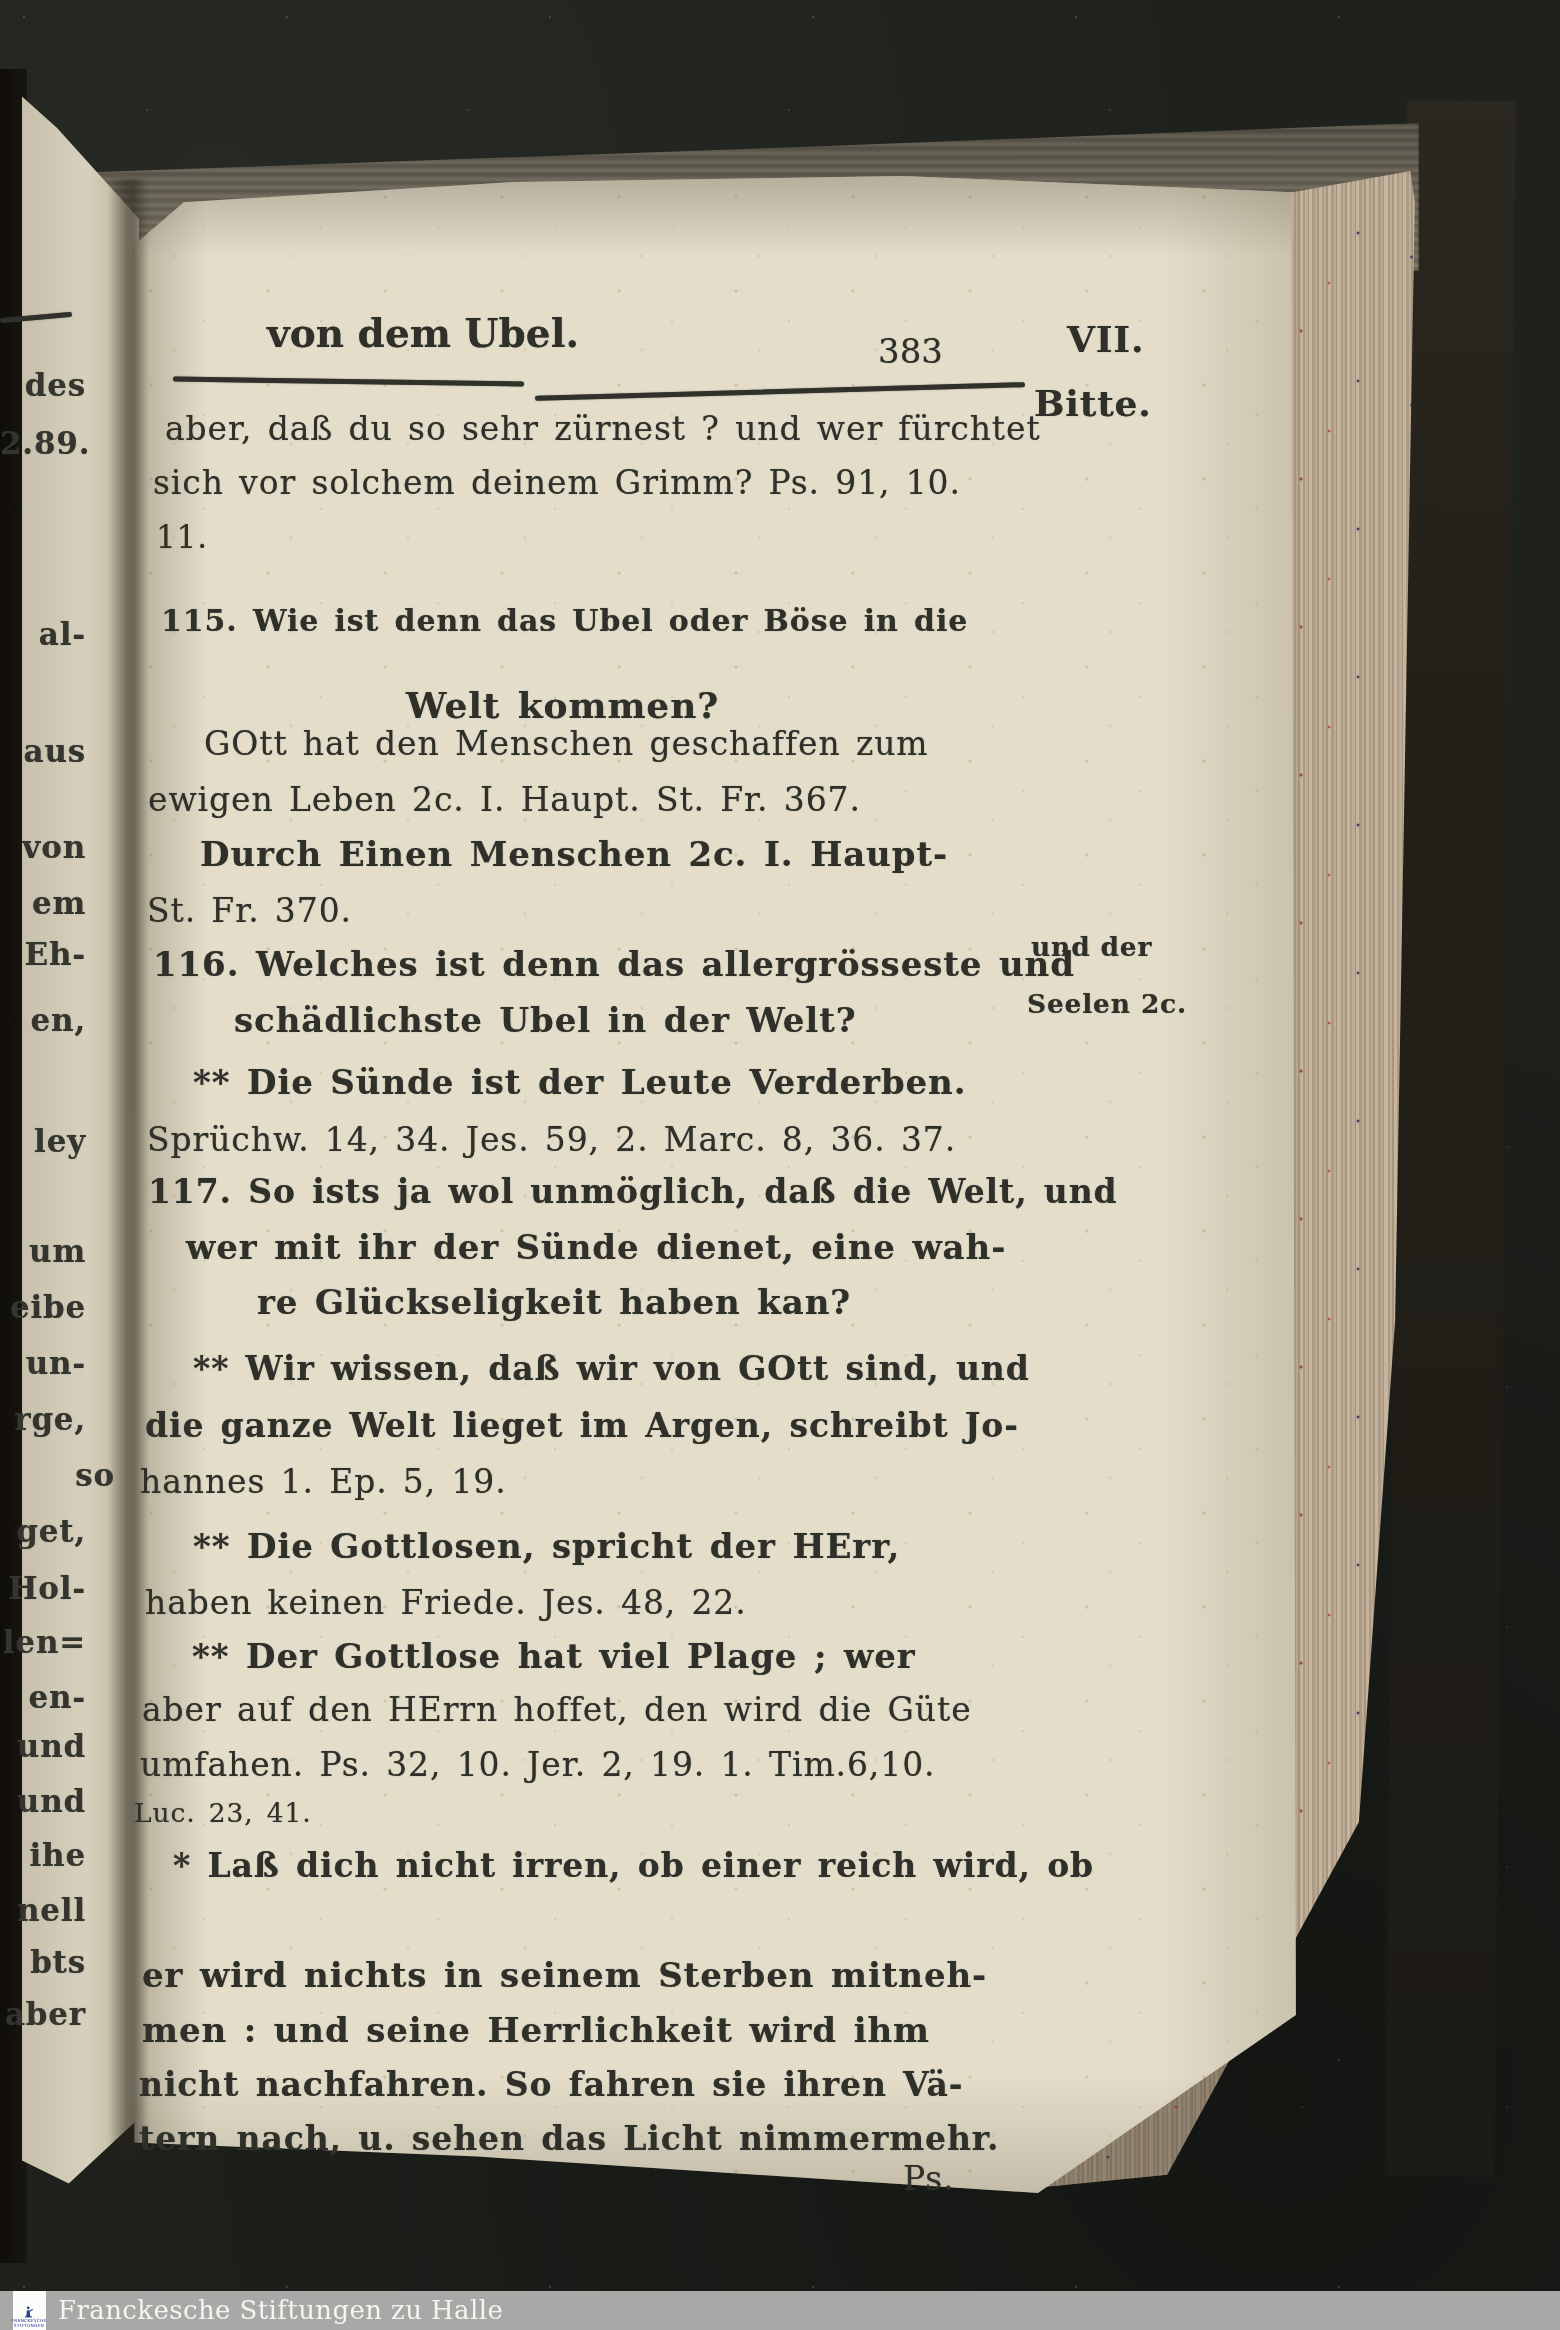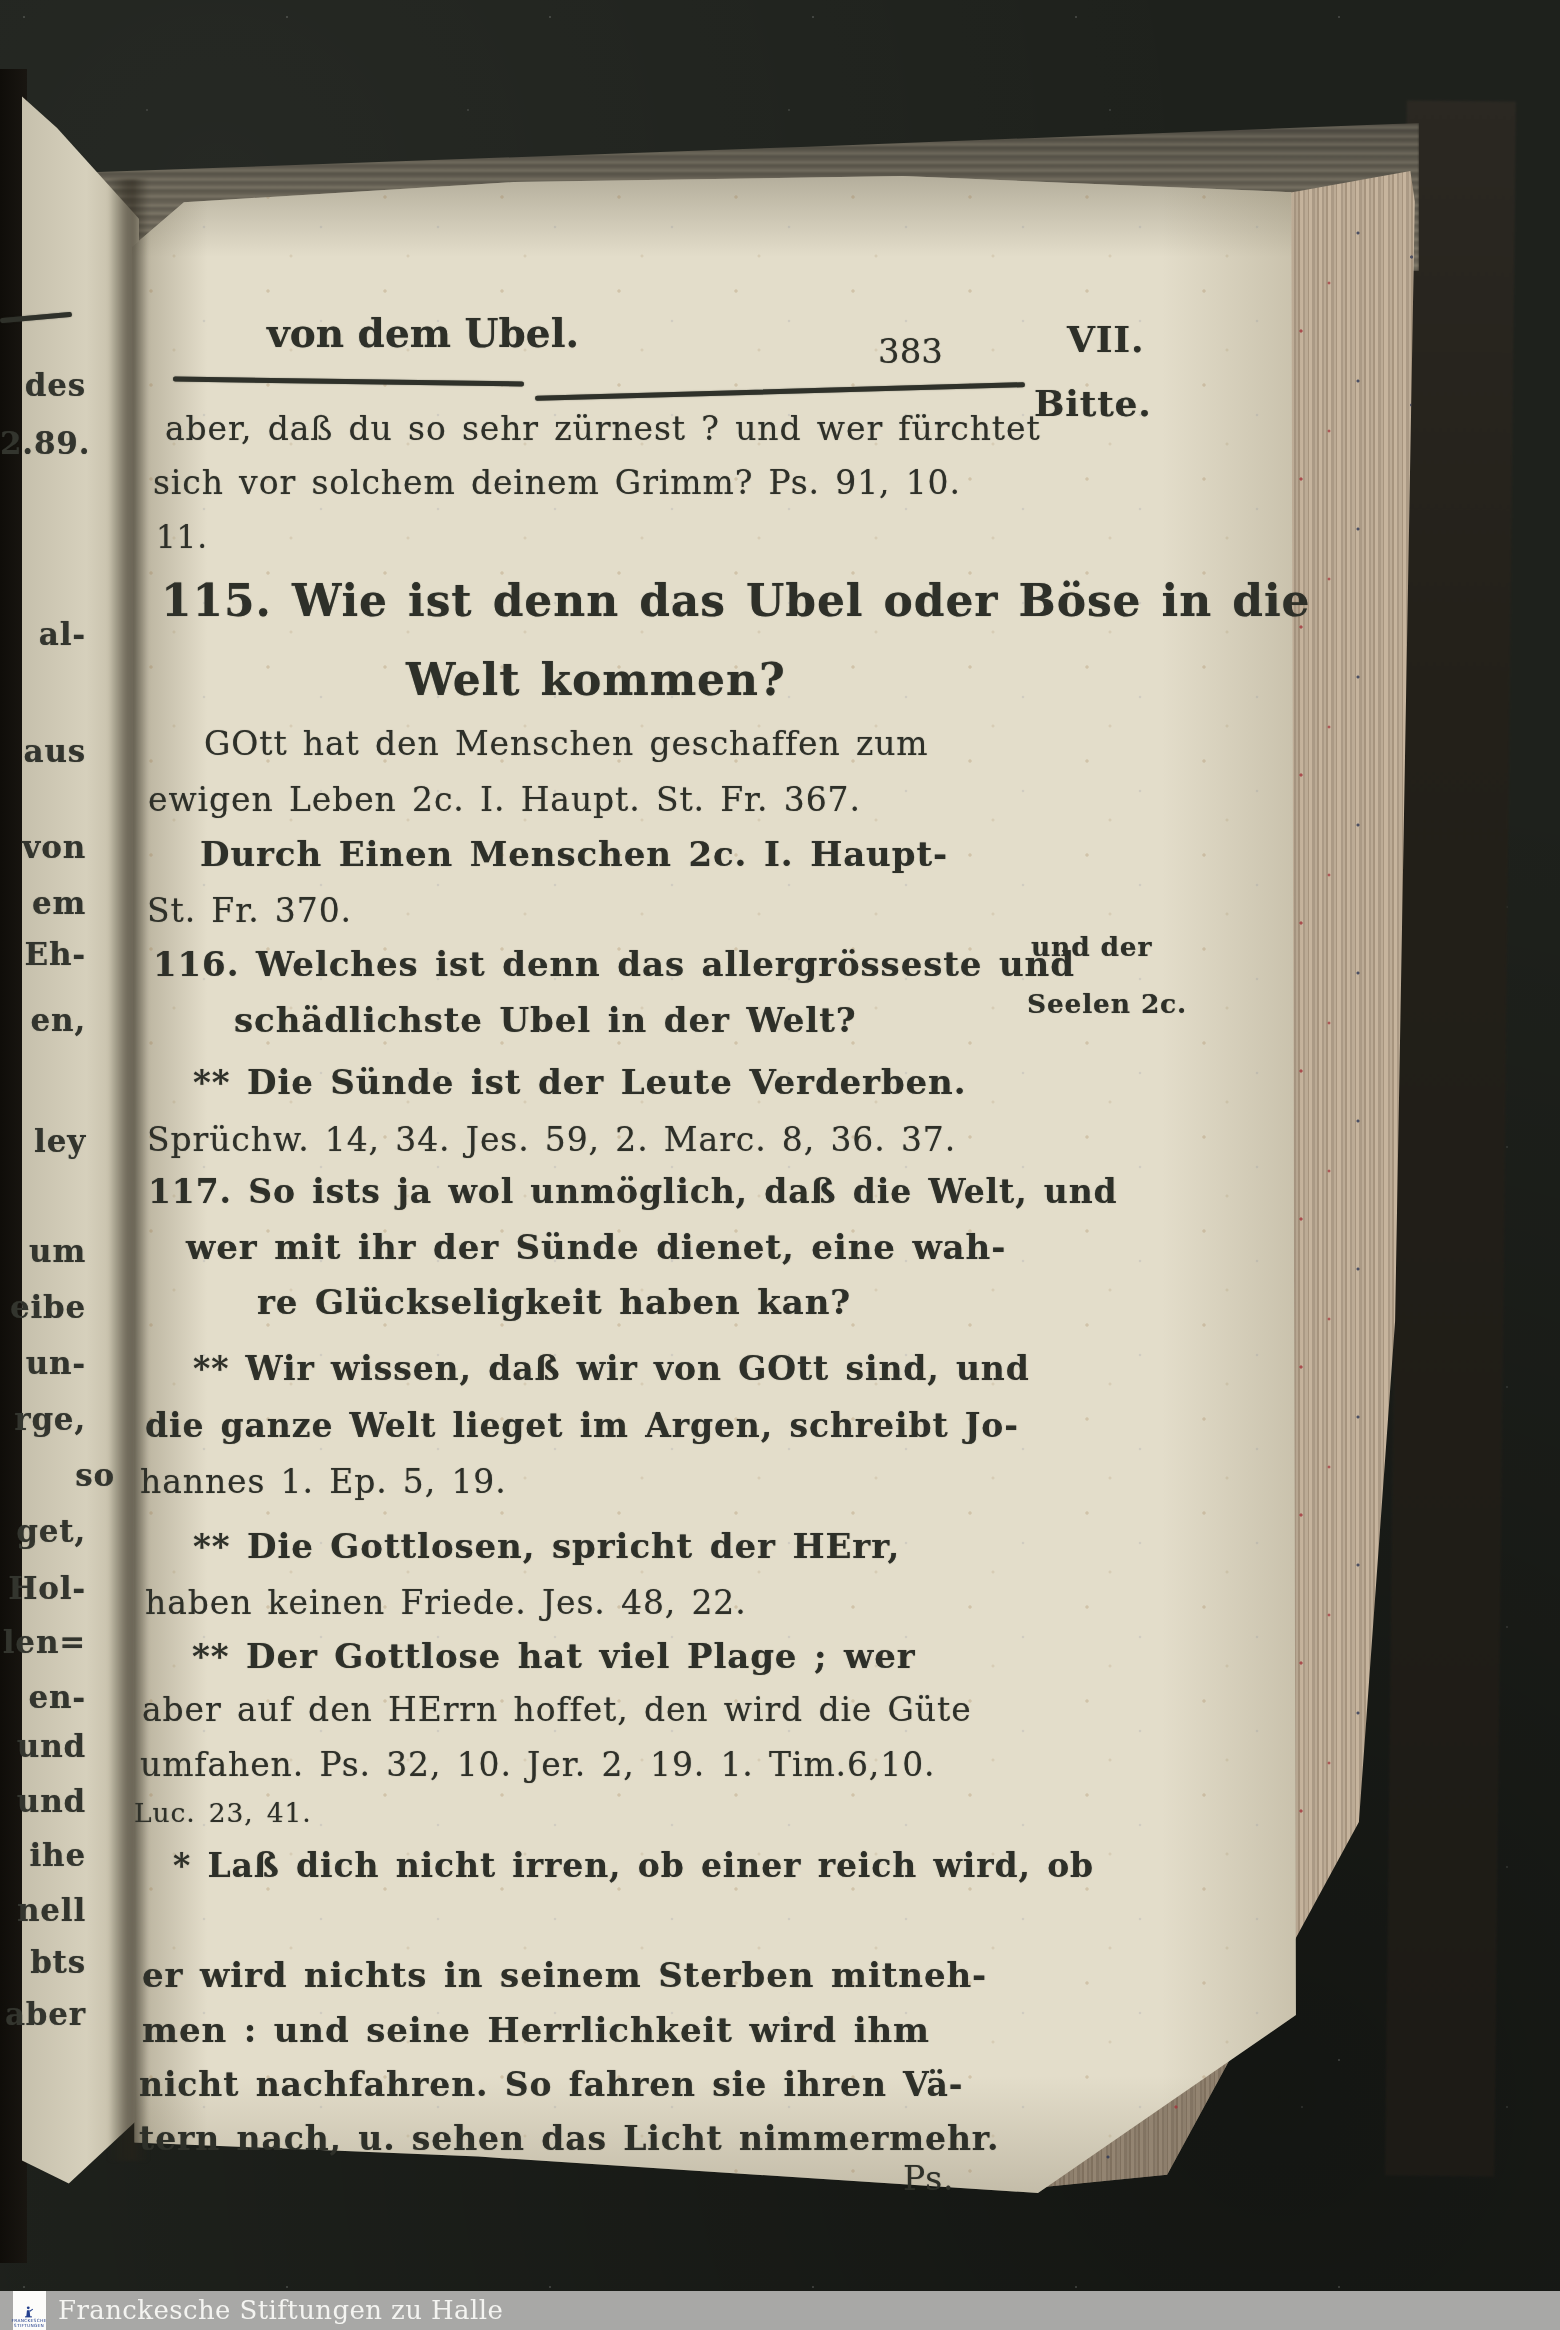--- a/index.html
+++ b/index.html
@@ -95,22 +95,22 @@
   <div class="hd b" style="left:267px;top:310px;font-size:39px;">von dem Ubel.</div>
   <div class="hd" style="left:878px;top:331px;font-size:34px;">383</div>
   <div class="mn" style="left:1067px;top:318px;font-size:36px;">VII.</div>
   <div class="mn" style="left:1034px;top:382px;font-size:36px;">Bitte.</div>
   <div class="rule" style="left:173px;top:379px;width:351px;transform:rotate(.8deg);"></div>
   <div class="rule" style="left:535px;top:389px;width:490px;transform:rotate(-1.6deg);"></div>
 
   <div class="ln" style="left:165px;top:389px;font-size:33px;">aber, daß du so sehr zürnest ? und wer fürchtet</div>
   <div class="ln" style="left:153px;top:443px;font-size:33px;">sich vor solchem deinem Grimm? Ps. 91, 10.</div>
   <div class="ln" style="left:156px;top:499px;font-size:31px;">11.</div>
-  <div class="ln b" style="left:161px;top:555px;font-size:44px;">115. Wie ist denn das Ubel oder Böse in die</div>
-  <div class="ln b" style="left:406px;top:634px;font-size:44px;">Welt kommen?</div>
+  <div class="ln b" style="left:161px;top:583px;font-size:30px;">115. Wie ist denn das Ubel oder Böse in die</div>
+  <div class="ln b" style="left:406px;top:664px;font-size:36px;">Welt kommen?</div>
   <div class="ln" style="left:204px;top:704px;font-size:33px;">GOtt hat den Menschen geschaffen zum</div>
   <div class="ln" style="left:148px;top:760px;font-size:33px;">ewigen Leben 2c. I. Haupt. St. Fr. 367.</div>
   <div class="ln b" style="left:200px;top:814px;font-size:34px;">Durch Einen Menschen 2c. I. Haupt-</div>
   <div class="ln" style="left:147px;top:871px;font-size:33px;">St. Fr. 370.</div>
   <div class="ln b" style="left:153px;top:924px;font-size:34px;">116. Welches ist denn das allergrösseste und</div>
   <div class="ln b" style="left:234px;top:980px;font-size:34px;">schädlichste Ubel in der Welt?</div>
   <div class="ln b" style="left:193px;top:1042px;font-size:34px;">** Die Sünde ist der Leute Verderben.</div>
   <div class="ln" style="left:147px;top:1100px;font-size:33px;">Sprüchw. 14, 34. Jes. 59, 2. Marc. 8, 36. 37.</div>
   <div class="ln b" style="left:148px;top:1152px;font-size:33px;">117. So ists ja wol unmöglich, daß die Welt, und</div>
   <div class="ln b" style="left:257px;top:1262px;font-size:34px;">re Glückseligkeit haben kan?</div>

